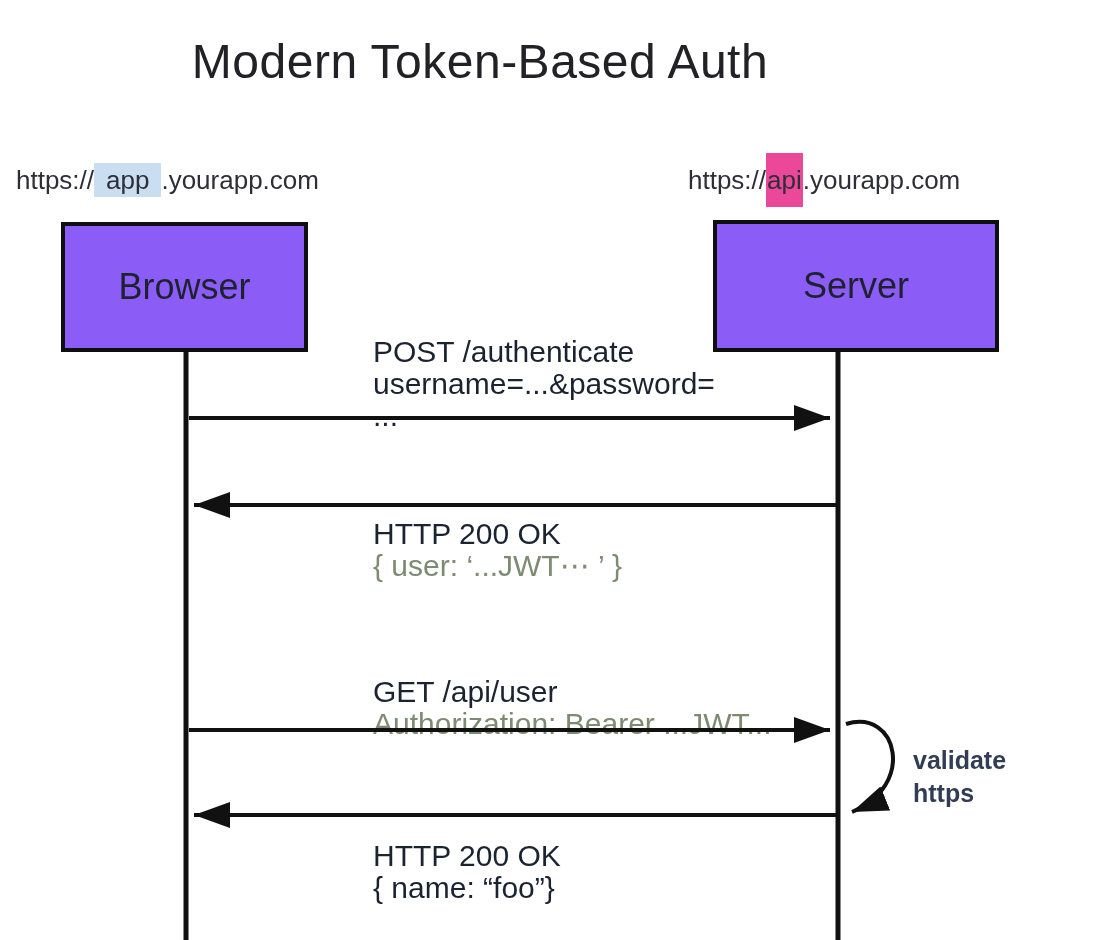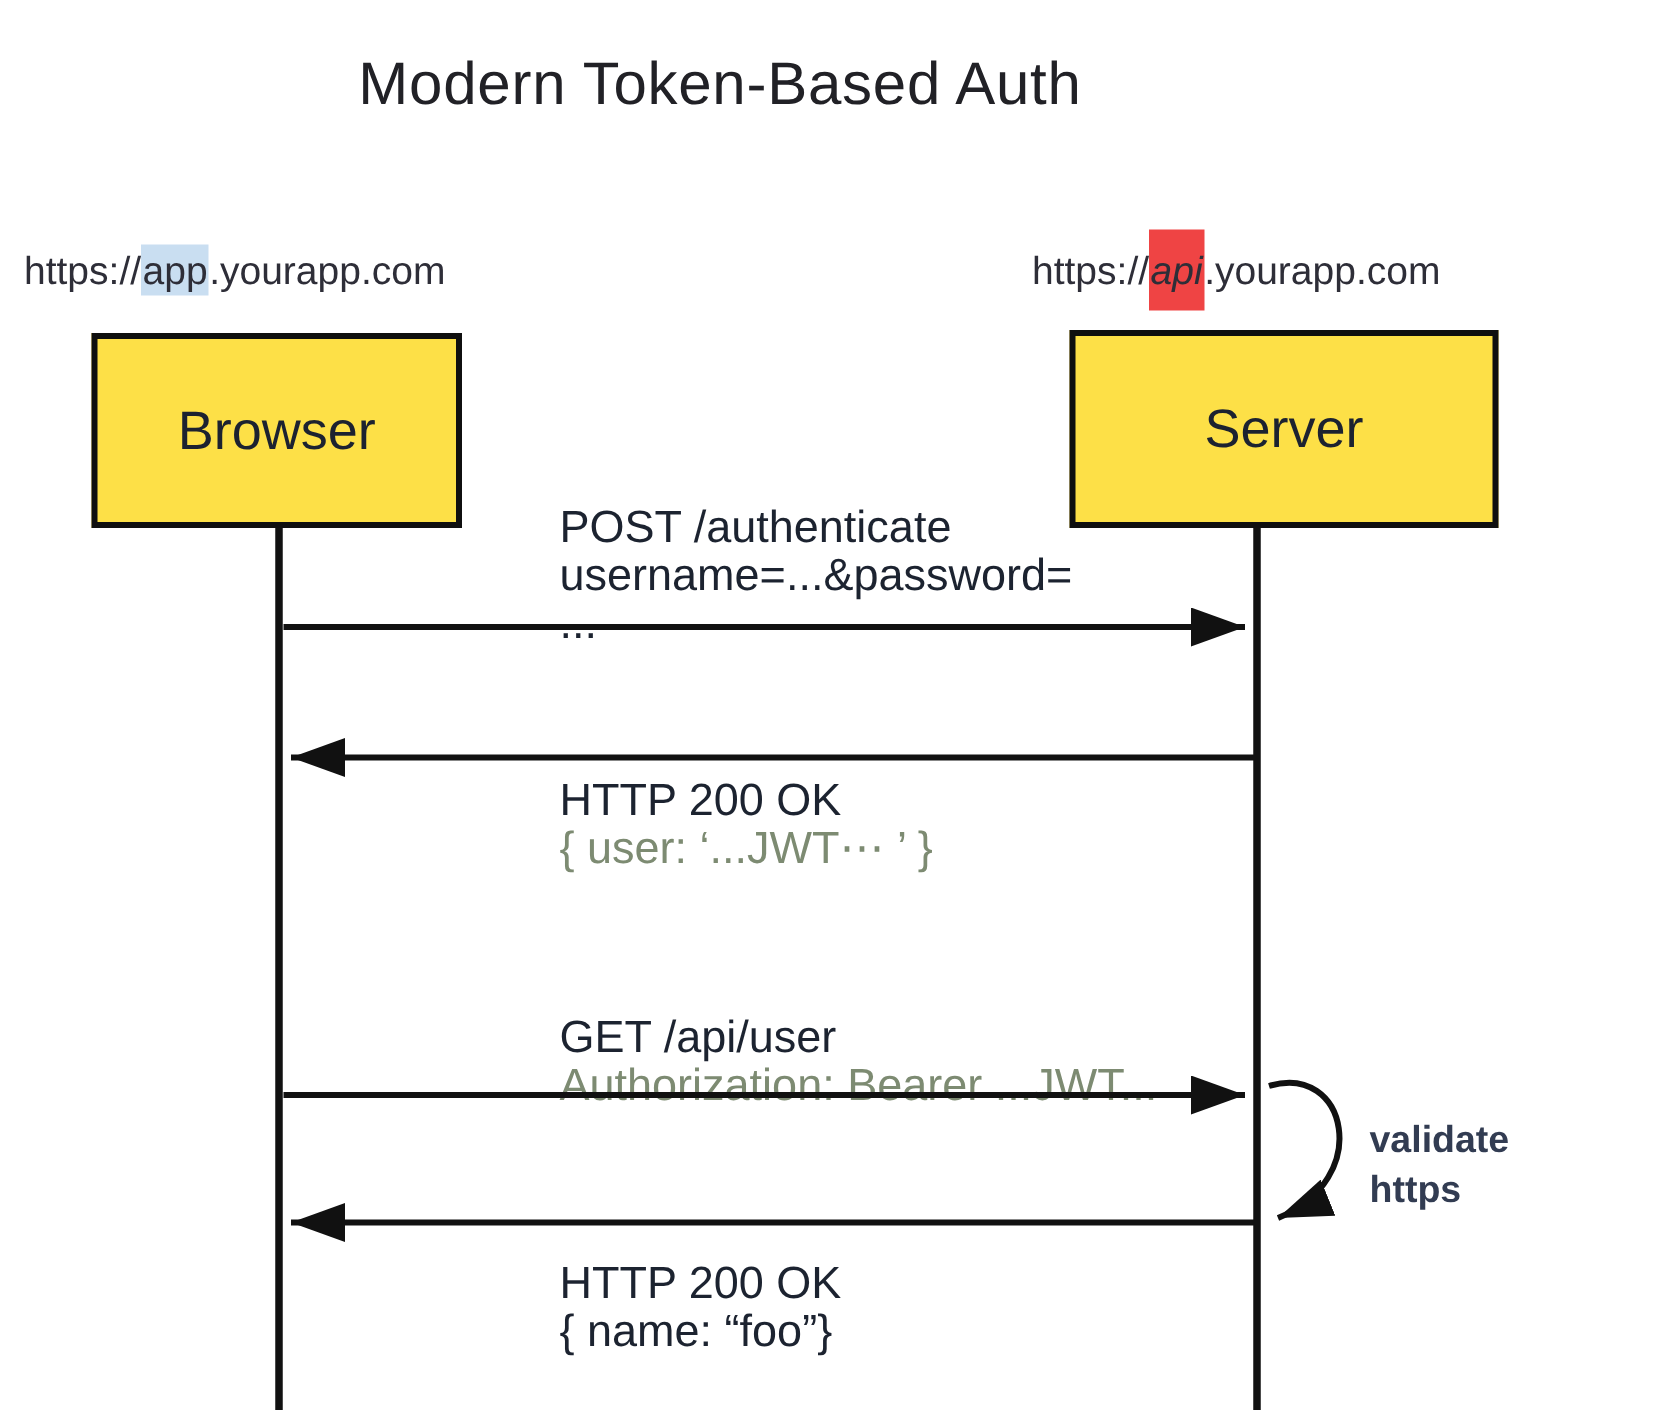--- a/index.html
+++ b/index.html
@@ -14,47 +14,46 @@
     height: 940px;
     background: #ffffff;
     overflow: hidden;
   }
   .title {
     position: absolute;
     left: 180px;
     top: 34px;
     width: 600px;
     text-align: center;
-    font-size: 40px;
+    font-size: 48px;
     letter-spacing: 0.5px;
     color: #212126;
   }
   .url {
     position: absolute;
     top: 165px;
     font-size: 26px;
     color: #2e2e38;
     white-space: nowrap;
   }
   .url-left  { left: 16px; }
   .url-right { left: 688px; }
   .hl-app {
     background: #c9def1;
-    padding: 2px 1px;
+    padding: 2px 12px;
   }
   .hl-api {
-    background: #ef4444;
+    background: #ec4899;
     padding: 12px 1px;
-    font-style: italic;
   }
   .actor-box {
     position: absolute;
     box-sizing: border-box;
     border: 4px solid #0f0f0f;
-    background: #fde047;
+    background: #8b5cf6;
     display: flex;
     align-items: center;
     justify-content: center;
     font-size: 36px;
     color: #1c2230;
   }
   .browser-box { left: 61px;  top: 222px; width: 247px; height: 130px; }
   .server-box  { left: 713px; top: 220px; width: 286px; height: 132px; }
   .msg {
     position: absolute;

